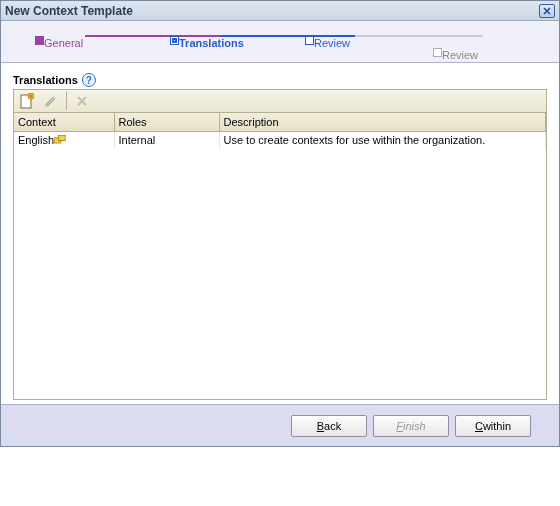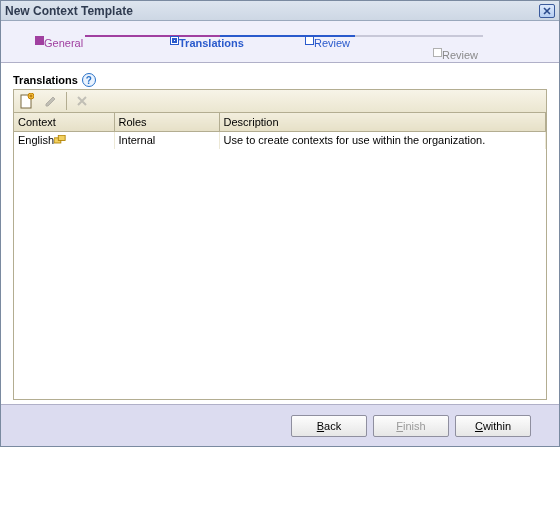--- a/index.html
+++ b/index.html
@@ -160,20 +160,21 @@
     background: linear-gradient(#fdfdfd, #e6e6e6);
     border: 1px solid #8f8f9f;
     border-radius: 2px;
     font-family: inherit; font-size: 11px;
     cursor: pointer;
     padding: 0 8px;
   }
   .btn:disabled {
     color: #9a9a9a;
     cursor: default;
+    font-style: italic;
   }
   .btn .ul { text-decoration: underline; }
 </style>
 </head>
 <body>
 
 <div class="window">
 
   <div class="titlebar">
     <span class="titlebar-title">New Context Template</span>

